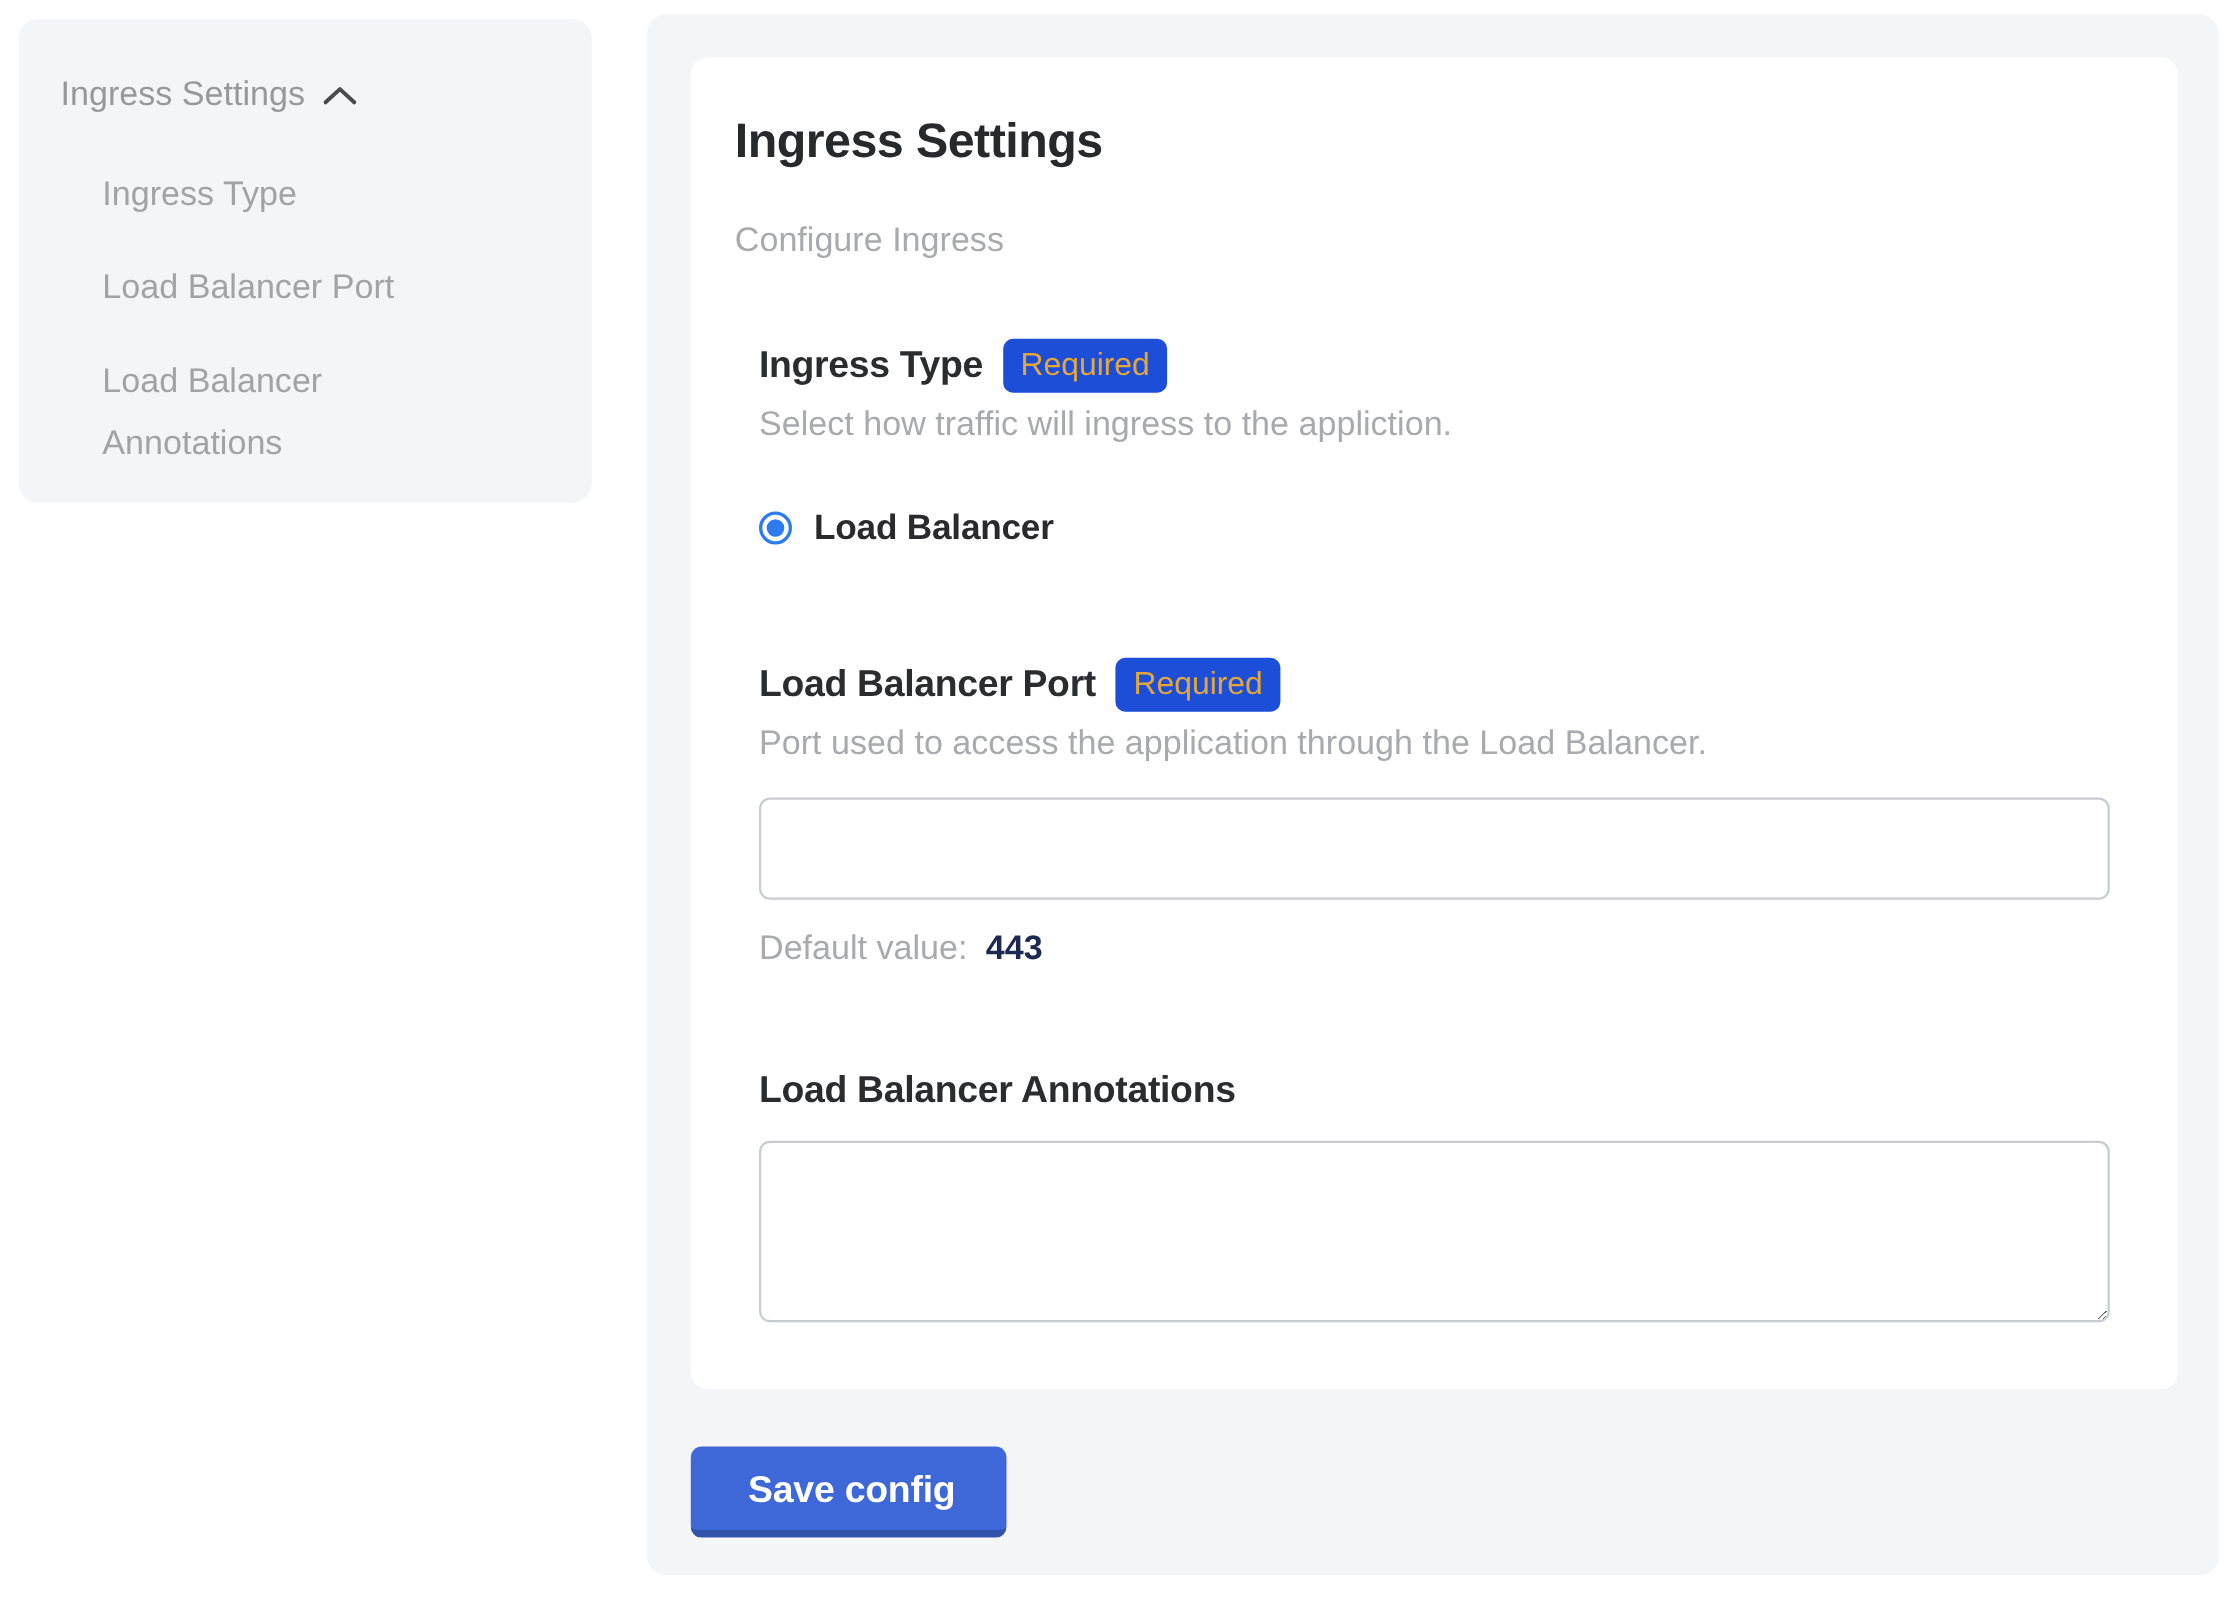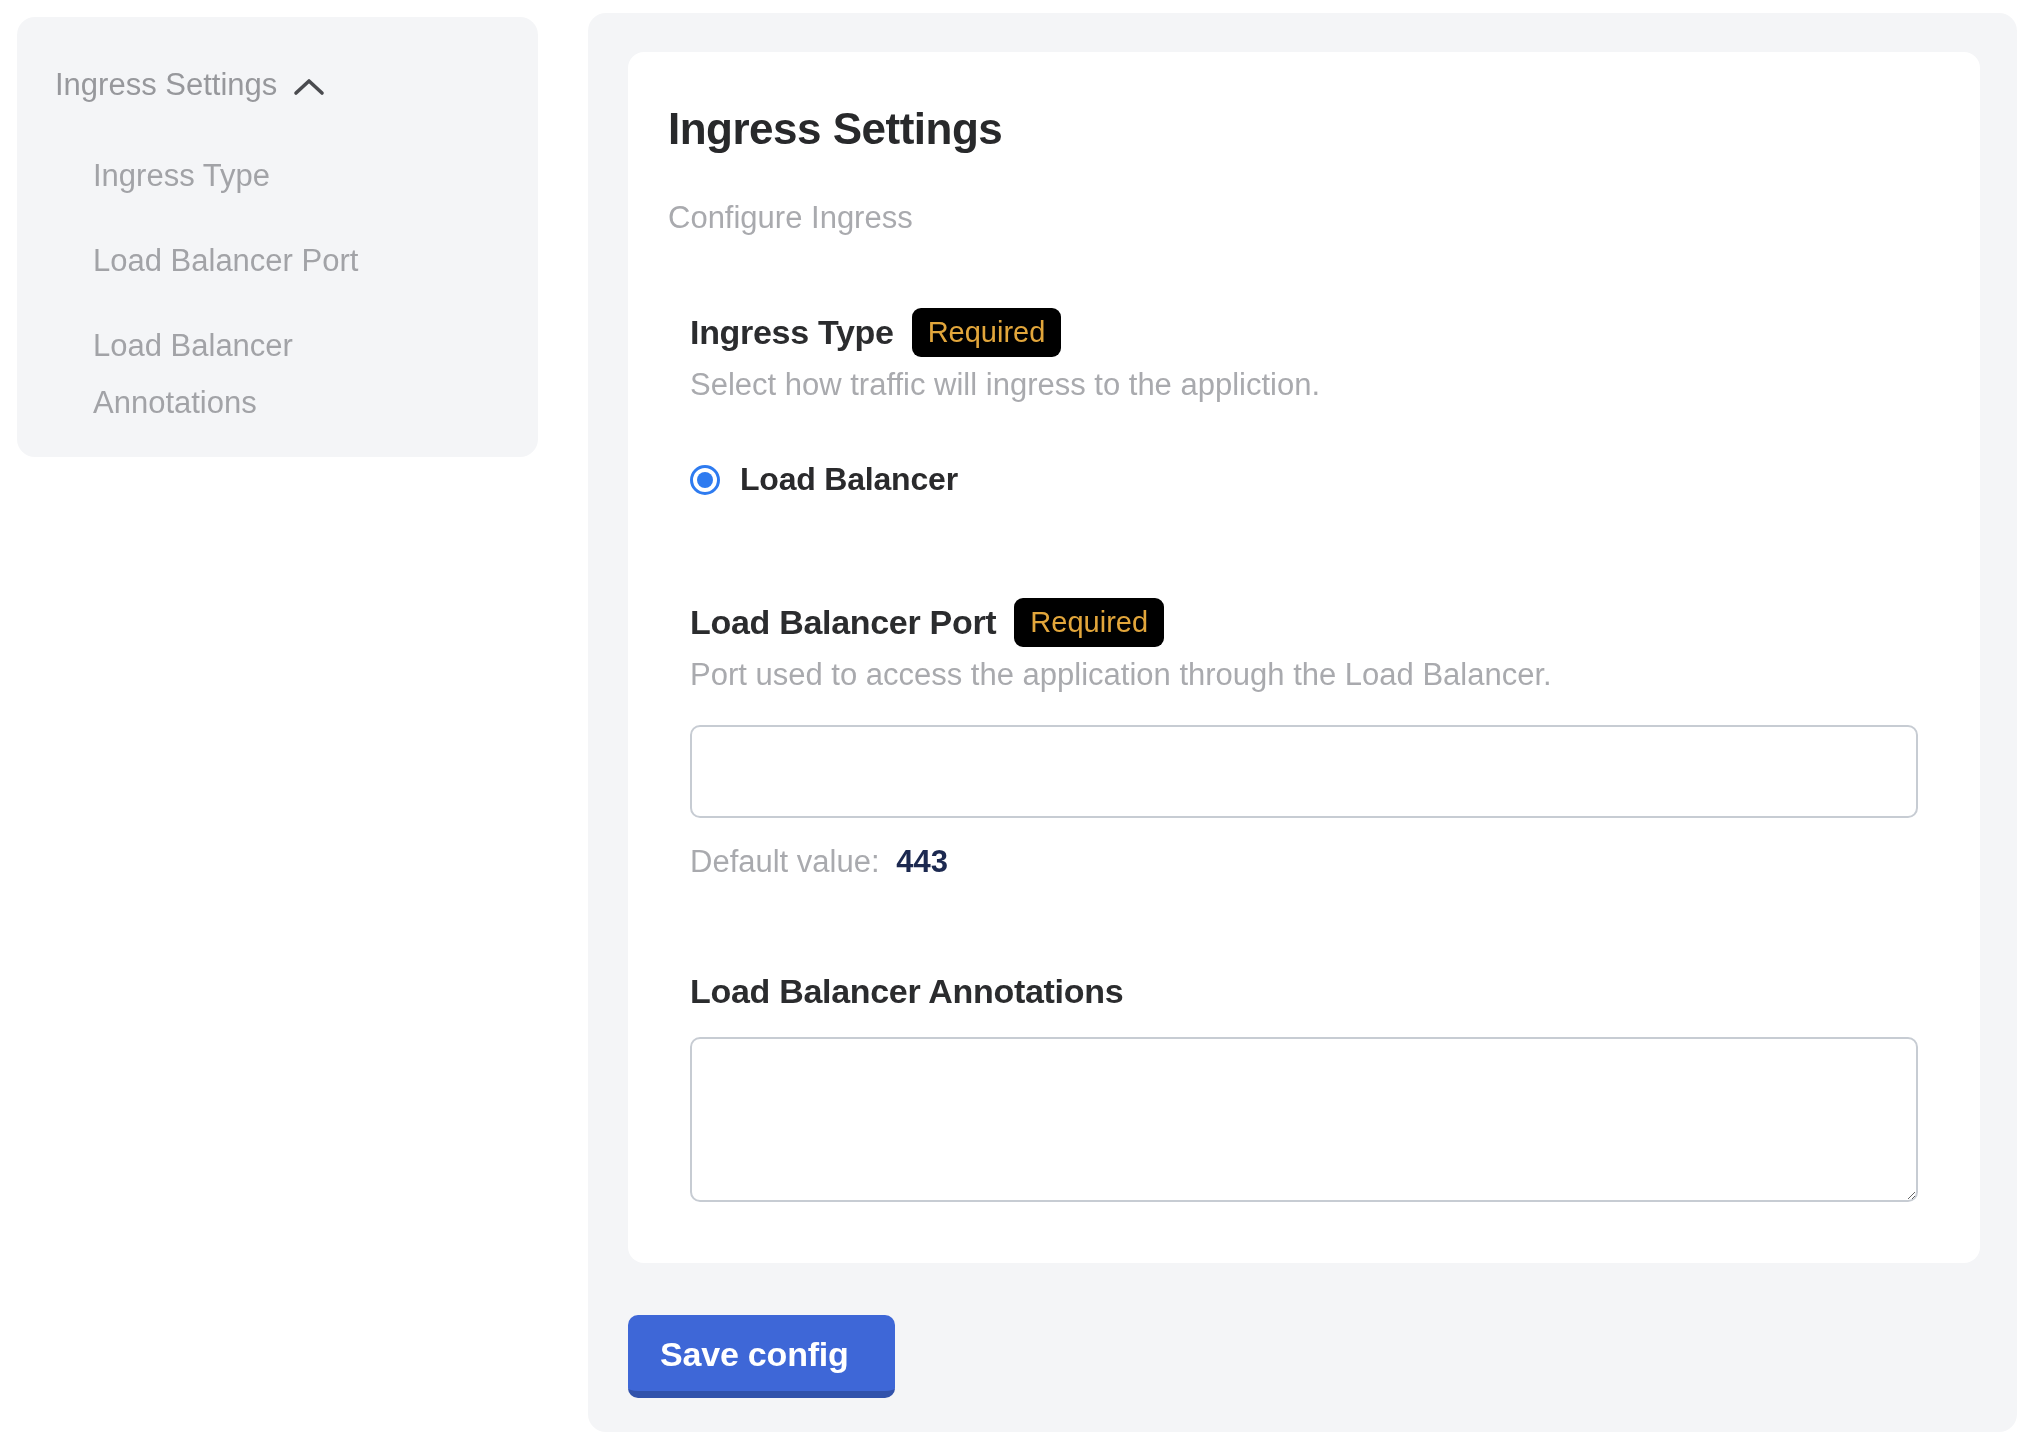--- a/index.html
+++ b/index.html
@@ -71,21 +71,21 @@
 
   .label-row { display: flex; align-items: center; }
   .section-label {
     font-size: 34px;
     font-weight: 700;
     color: #2b2c2e;
     letter-spacing: -0.3px;
   }
   .badge {
     margin-left: 18px;
-    background: #000000;
+    background: #1d4ed8;
     color: #e2a63b;
     font-size: 29px;
     padding: 8px 16px;
     border-radius: 9px;
   }
   .section-desc {
     margin-top: 10px;
     font-size: 31px;
     color: #a9aaae;
   }
@@ -151,21 +151,21 @@
     margin: 52px 0 0 0;
     display: inline-block;
     background: #3e67d7;
     border: none;
     border-bottom: 7px solid #3152ab;
     border-radius: 10px;
     color: #ffffff;
     font-size: 34px;
     font-weight: 700;
     font-family: "Liberation Sans", sans-serif;
-    padding: 20px 46px 17px 32px;
+    padding: 20px 46px 17px 52px;
     cursor: pointer;
     letter-spacing: -0.2px;
   }
 </style>
 </head>
 <body>
 
 <aside class="sidebar">
   <div class="sidebar-header">
     <span>Ingress Settings</span>

